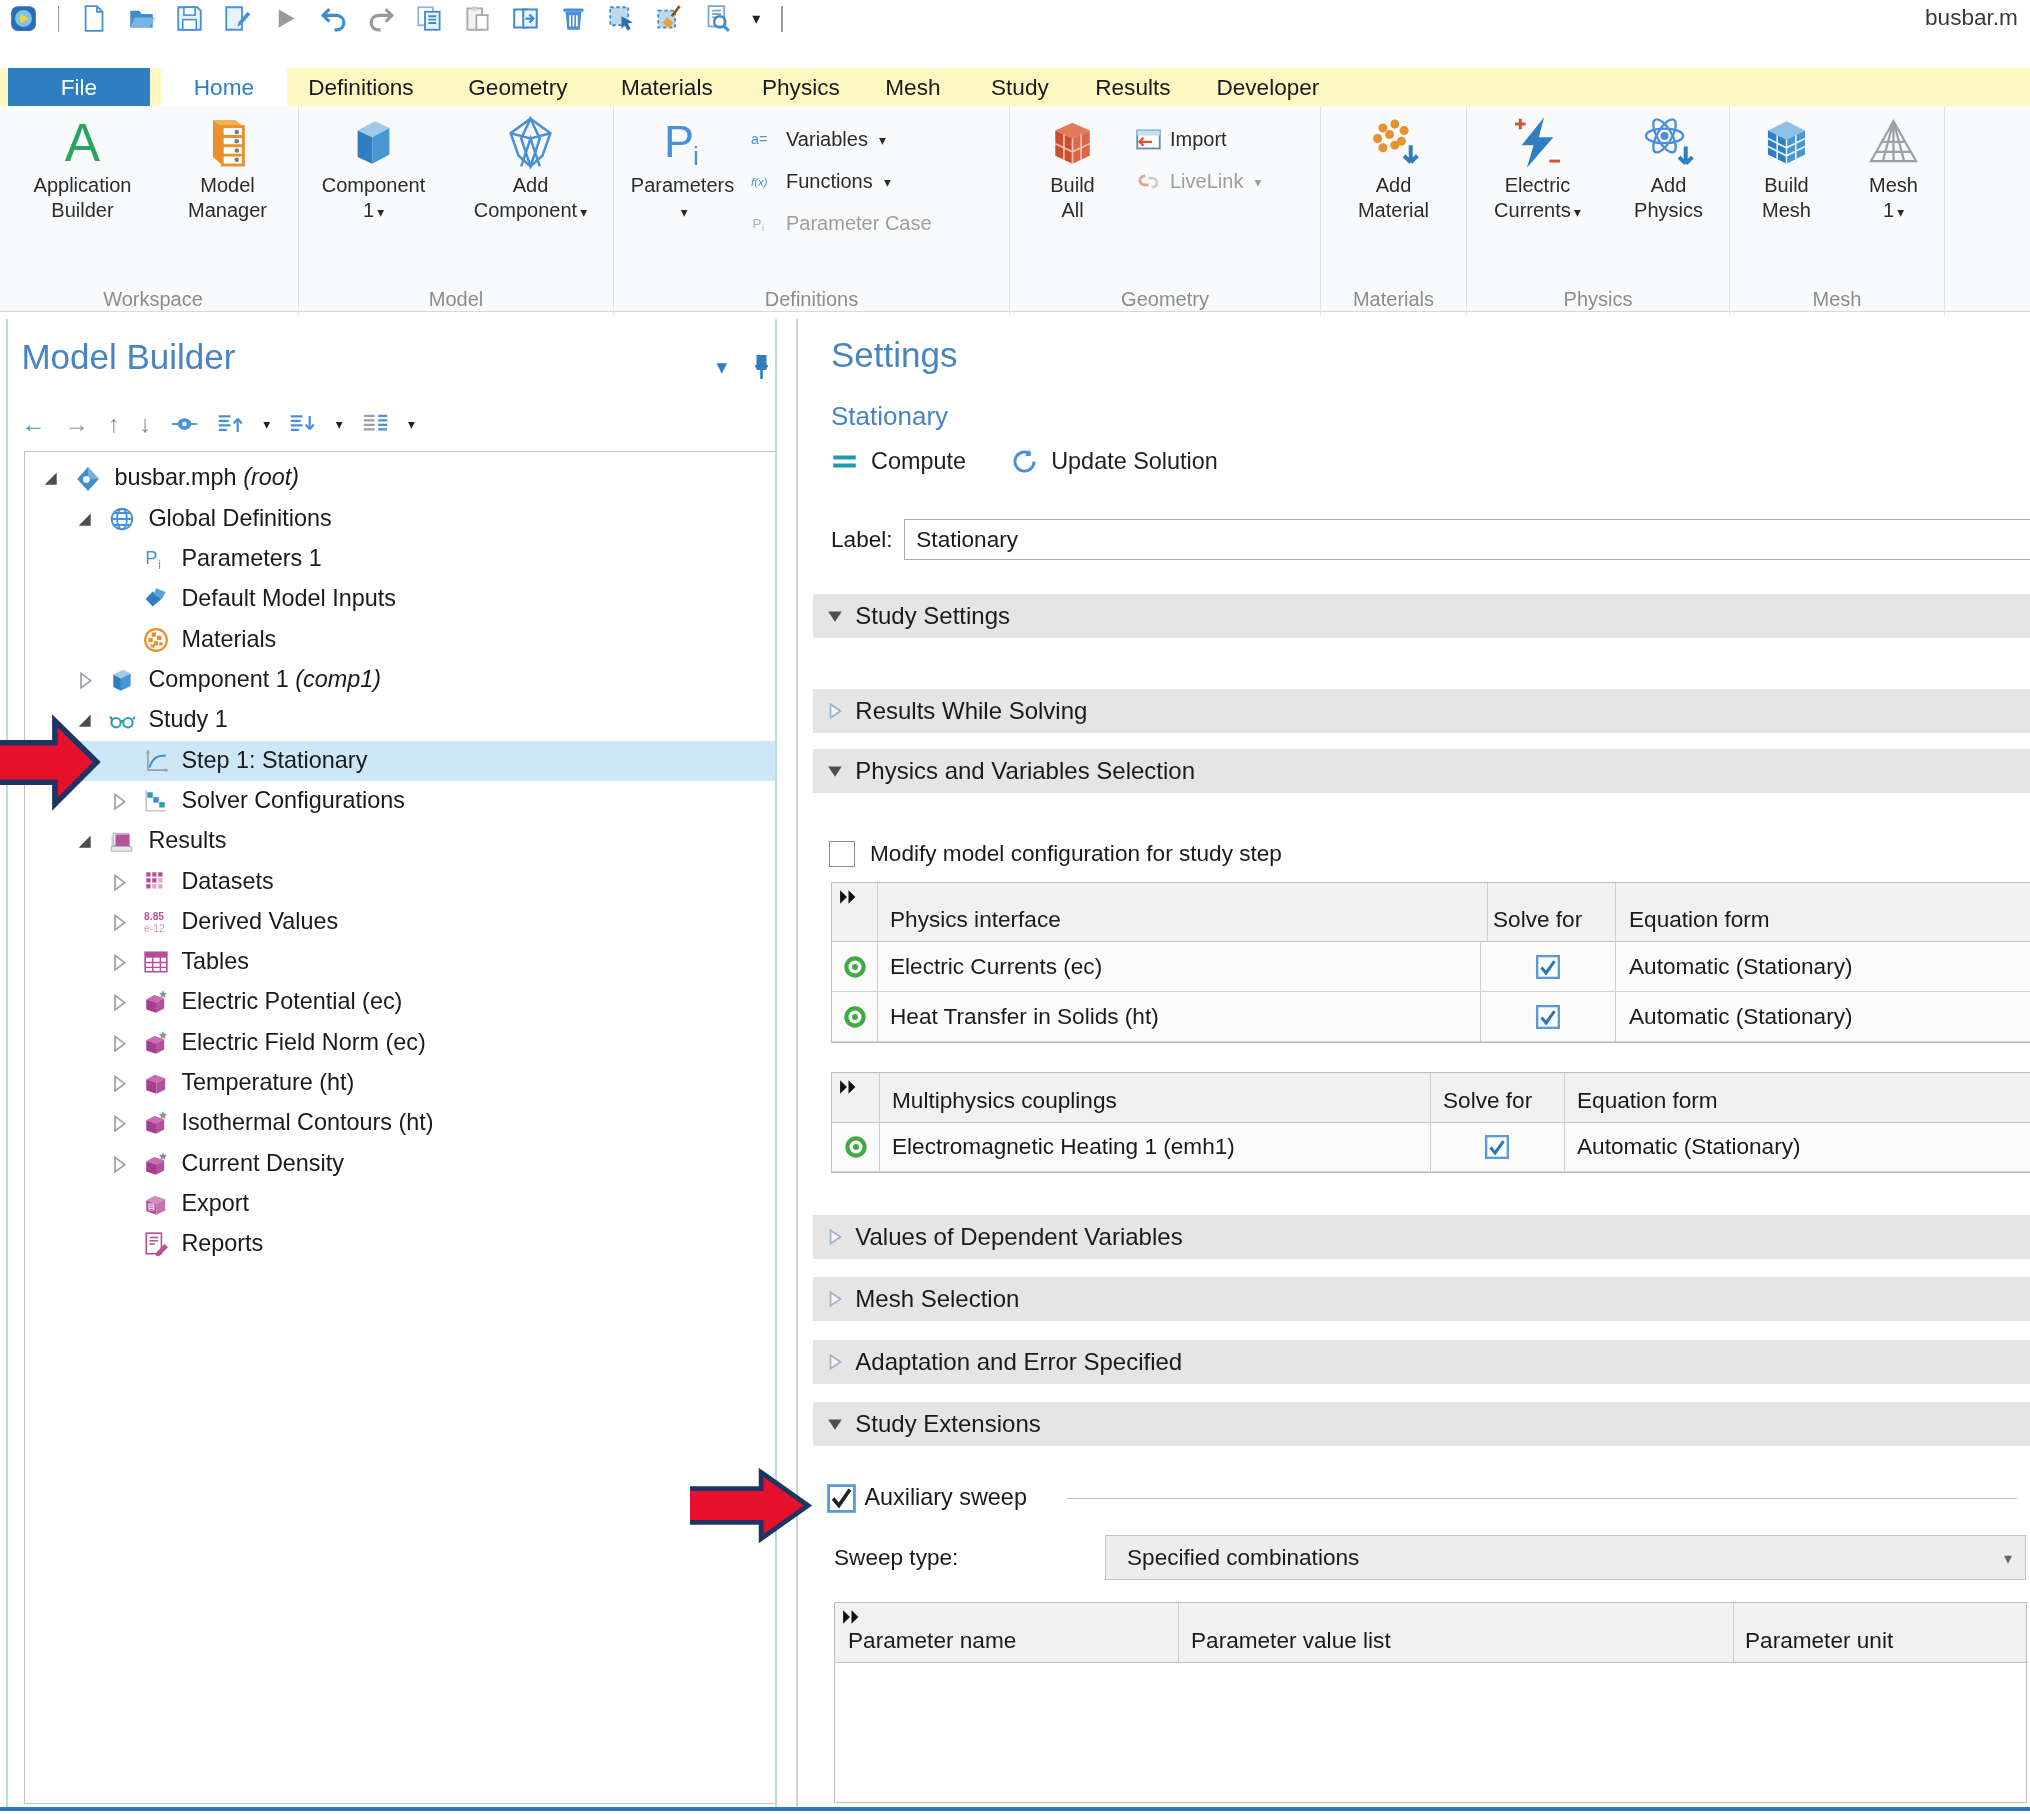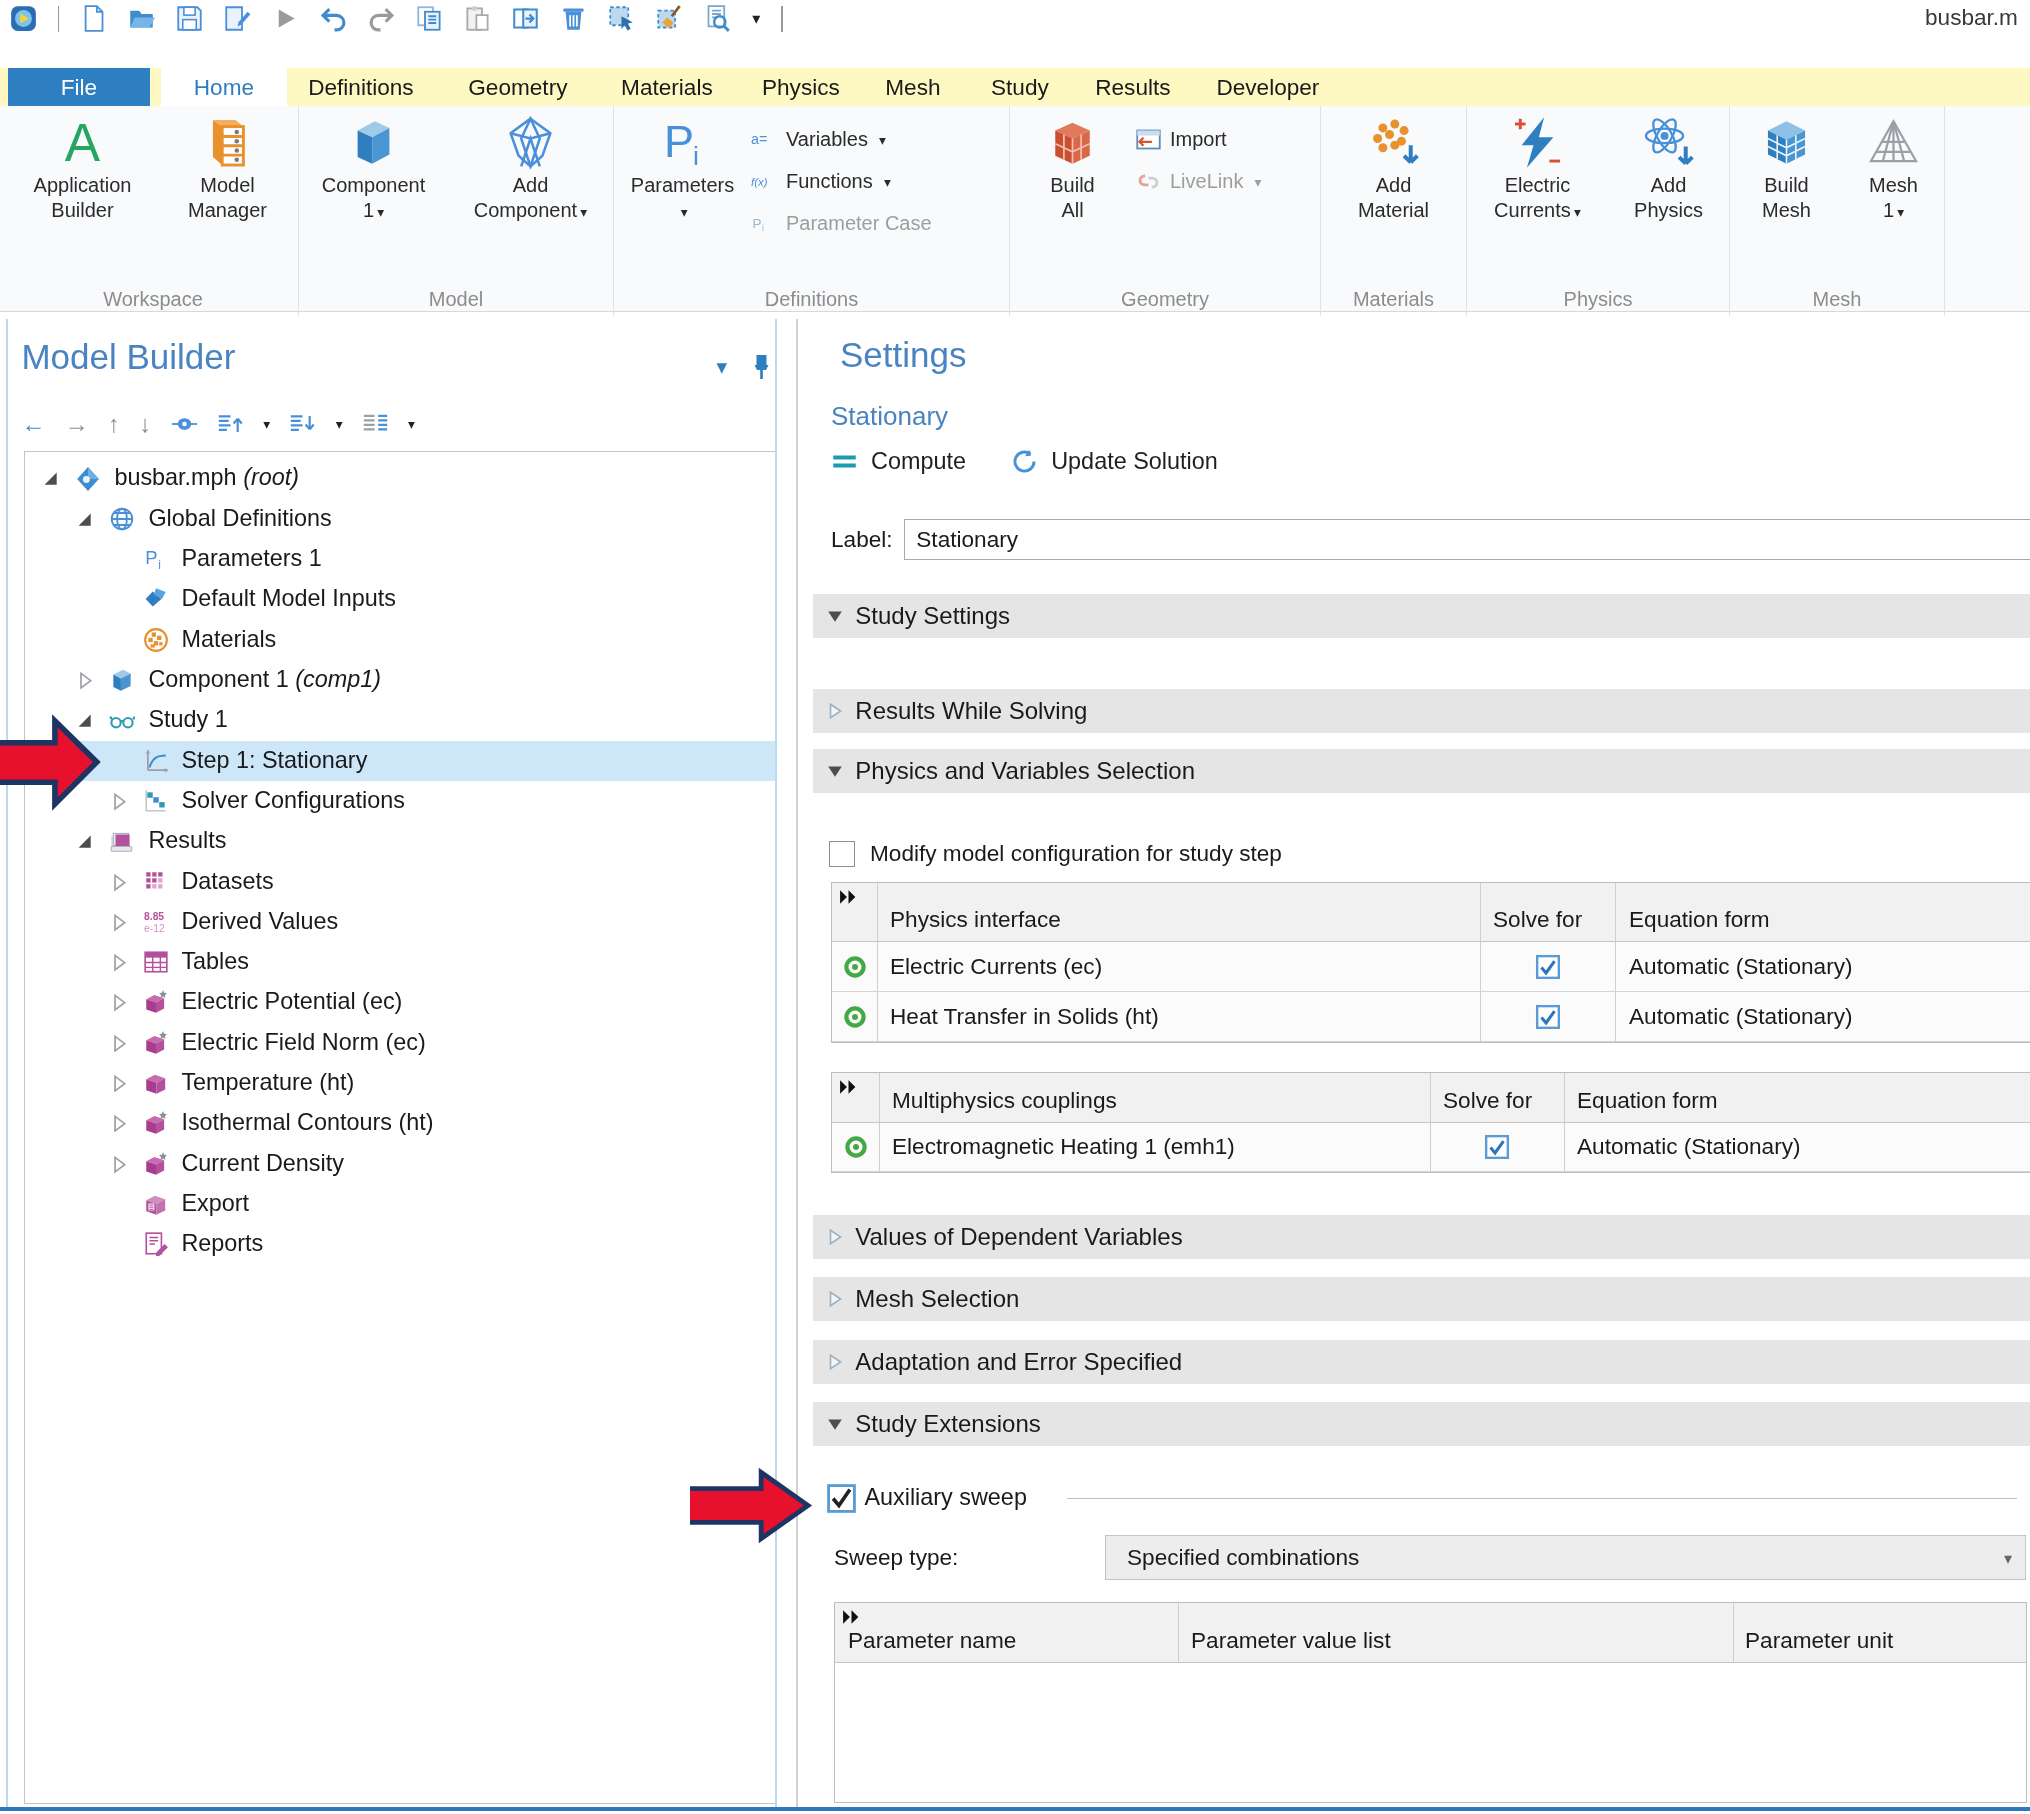--- a/index.html
+++ b/index.html
@@ -42,21 +42,21 @@
   .mbdd{font-size:13.7px;color:#222;}
   #tree{position:absolute;left:16px;top:132px;width:751px;height:1351px;border:0.8px solid #c3c3c3;background:#fff;overflow:hidden;}
   .trow-mb{position:absolute;left:0;width:100%;height:40px;}
   .trow-mb.sel{background:#cde7f8;}
   .texp{position:absolute;top:10.5px;width:19.3px;height:19.3px;}
   .ticn{position:absolute;top:7.3px;width:26px;height:26px;}
   .tlab{position:absolute;top:5.6px;font-size:23.4px;color:#1a1a1a;white-space:nowrap;}
   .tlab i{color:#1a1a1a;}
   
   #rightpanel{position:absolute;left:813px;top:319px;width:1218px;height:1488px;background:#fff;}
-  #set-title{position:absolute;left:18px;top:16px;font-size:35px;color:#4a84c0;margin-left:9px;}
+  #set-title{position:absolute;left:18px;top:16px;font-size:35px;color:#4a84c0;}
   #set-sub{position:absolute;left:18px;top:82px;font-size:26px;color:#4a84c0;}
   #set-actions{position:absolute;left:18px;top:129px;display:flex;align-items:center;gap:13px;font-size:23.4px;color:#1f1f1f;}
   .actico{width:27px;height:27px;}
   .actgap{width:19.3px;}
   #label-row{position:absolute;left:18px;top:200px;width:1185px;height:42px;}
   #label-txt{position:absolute;left:0;top:8px;font-size:22.6px;color:#1a1a1a;}
   #label-input{position:absolute;left:73px;top:0;width:1106px;height:39px;border:0.8px solid #a9a9a9;font-size:22.6px;padding:0 11.3px;font-family:inherit;color:#1a1a1a;background:#fff;}
   .secbar{position:absolute;left:0;width:1218px;height:44px;background:#e5e5e5;display:flex;align-items:center;}
   .secexp{width:18px;height:18px;margin-left:13px;}
   .seclab{font-size:24px;color:#1a1a1a;margin-left:11.3px;}
@@ -833,21 +833,21 @@
 
   <div id="pv-table" class="tbl" style="left: 18px; top: 563px; width: 1200px;">
         <div class="thead" style="height:58px">
           <div class="tc" style="left:0px;width:45px;">
             <span class="chev icn">
               <svg viewBox="0 0 20 14">
                 <path d="M2 0.5l6.5 6.5L2 13.5zM10 0.5l6.5 6.5L10 13.5z" fill="#111"></path>
               </svg>
             </span>
           </div>
-          <div class="tc" style="left:45px;width:603px;">
+          <div class="tc" style="left:45px;width:603px;padding-left:7px;">
             <span class="thlab">Physics interface</span>
           </div>
           <div class="tc" style="left:648px;width:135px;">
             <span class="thlab">Solve for</span>
           </div>
           <div class="tc last" style="left:784px;width:417px;border-right:none;">
             <span class="thlab">Equation form</span>
           </div>
         </div>
         <div class="trow" style="height:49px">

